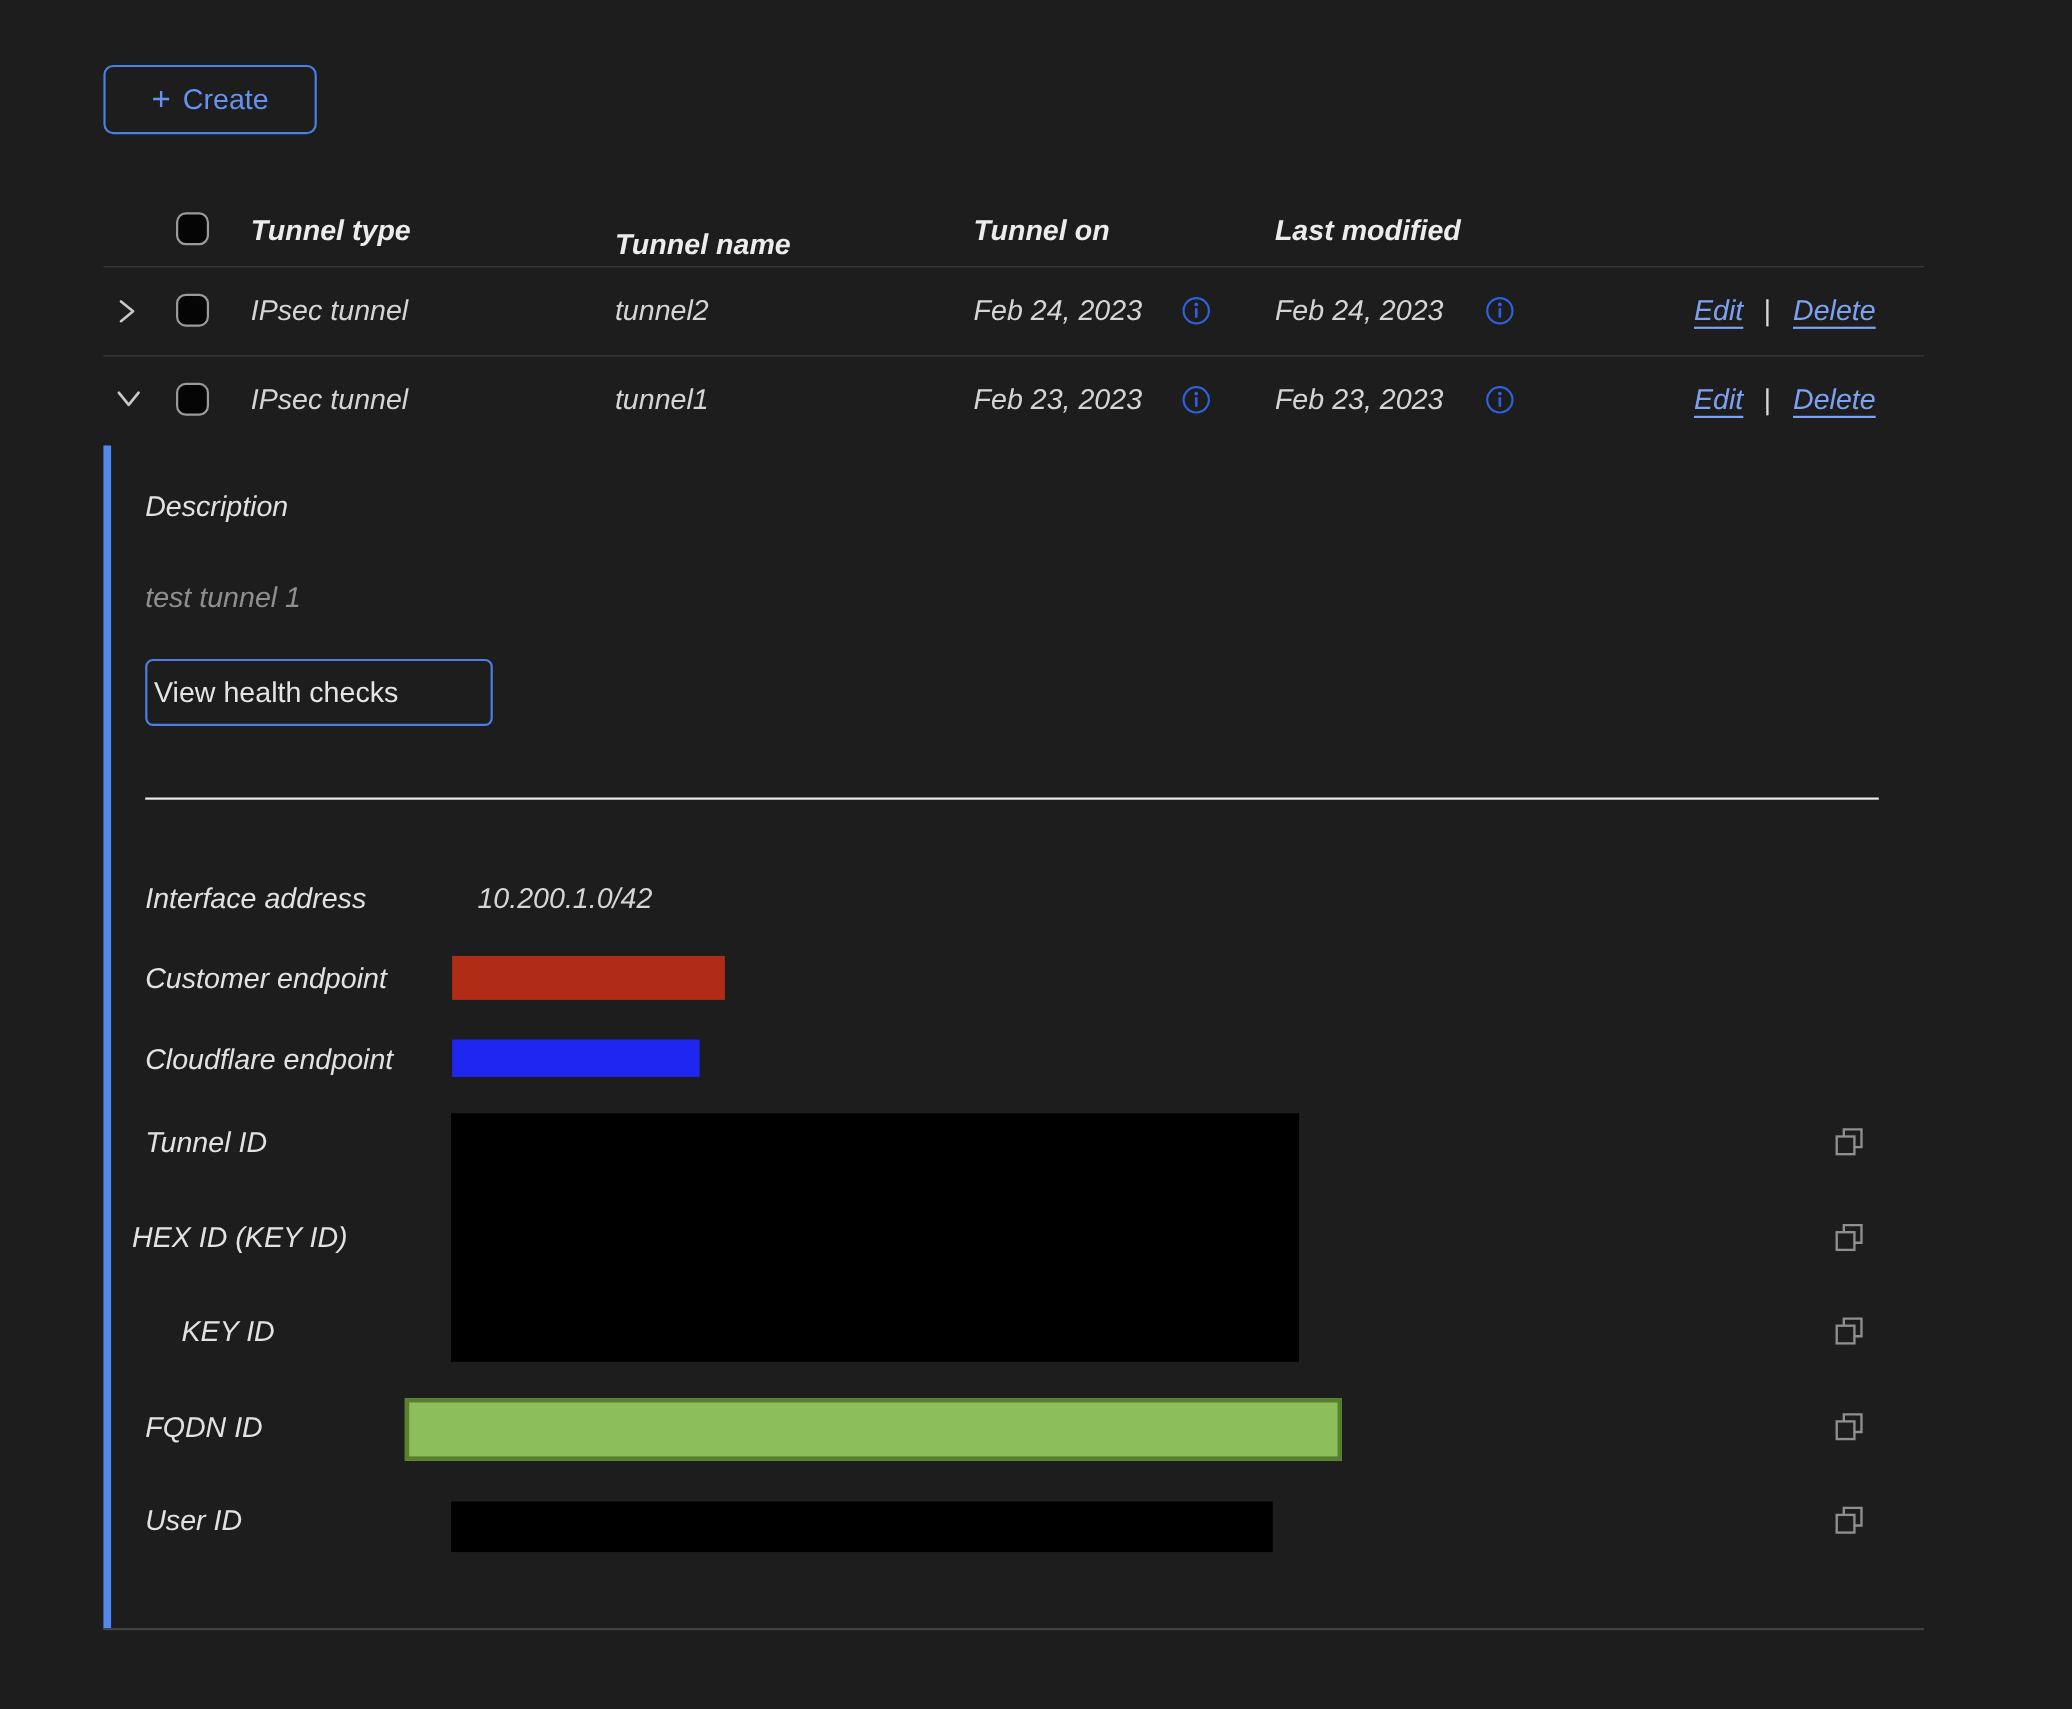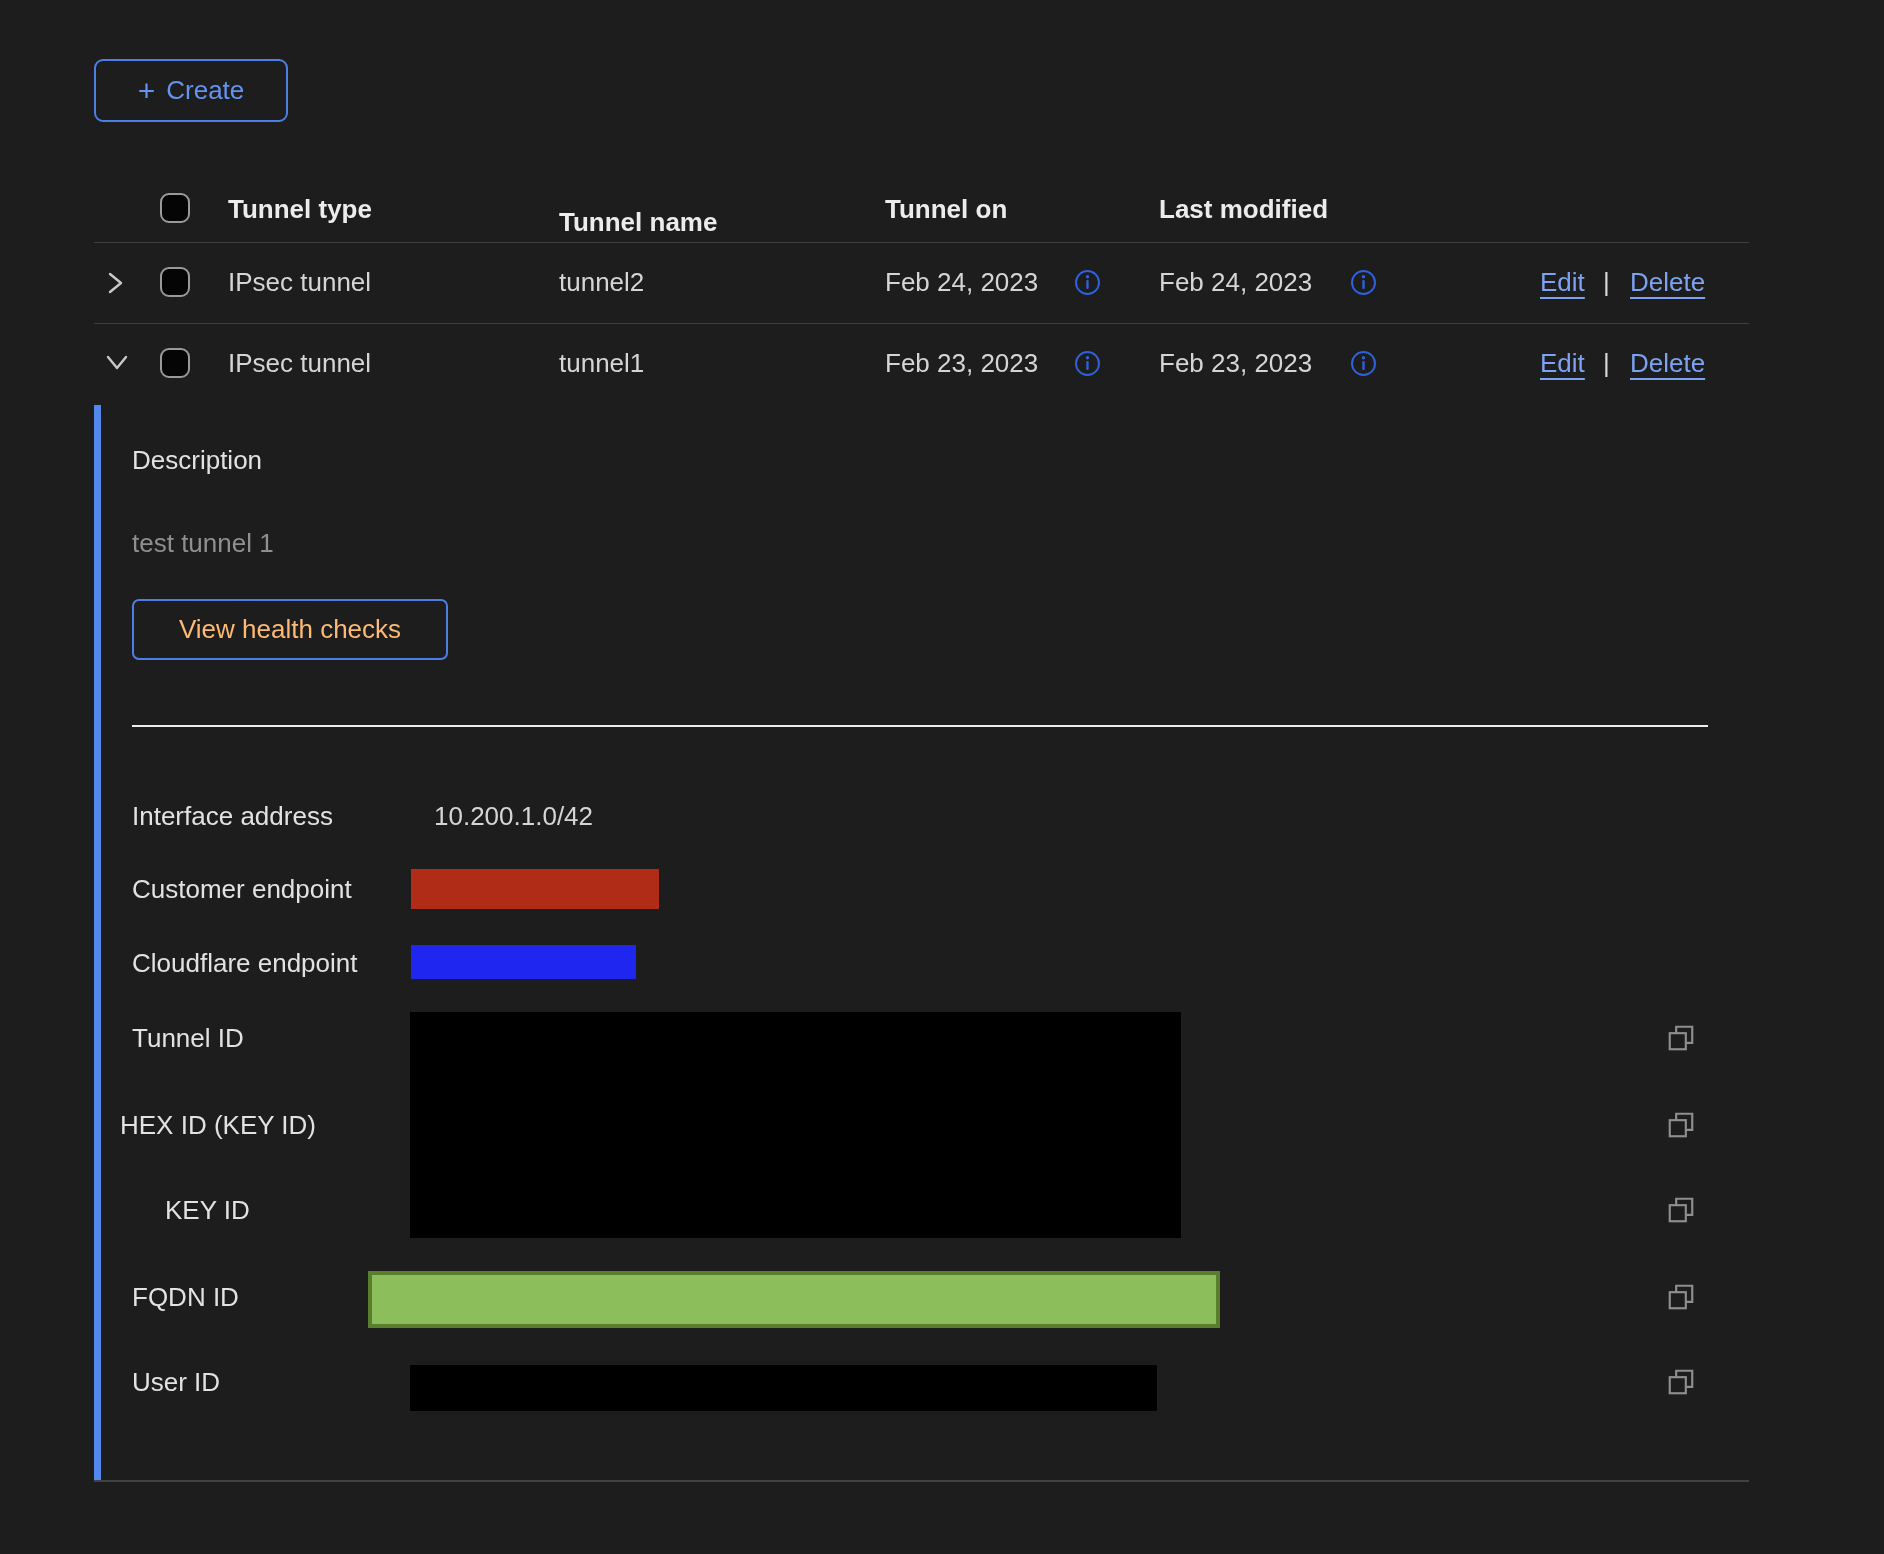--- a/index.html
+++ b/index.html
@@ -1,21 +1,21 @@
 <!DOCTYPE html>
 <html><head>
 <meta charset="utf-8">
 <style>
   html,body{margin:0;padding:0;background:#1d1d1d;}
   .page{
     position:relative;width:1884px;height:1554px;background:#1d1d1d;overflow:hidden;
     font-family:"Liberation Sans","DejaVu Sans",sans-serif;color:#d5d5d5;
   }
   .abs{position:absolute;}
-  .txt{font-size:26px;line-height:32px;white-space:nowrap;}
+  .txt{font-size:26px;line-height:32px;white-space:nowrap;font-style:italic;}
   .bold{font-weight:700;color:#ececec;}
   .label{color:#e2e2e2;}
   .muted{color:#8f8f8f;}
   .hline{position:absolute;height:1px;background:#3f3f3f;}
   
   .create-btn{
     left:94px;top:59px;width:194px;height:63px;
     background:transparent;border:2px solid #4b7fe6;border-radius:9px;
     color:#6493f1;font-size:26px;display:flex;align-items:center;justify-content:center;gap:11px;
     cursor:pointer;font-family:inherit;
@@ -33,22 +33,22 @@
   .col-name{left:559px;}
   .col-created{left:885px;}
   .col-modified{left:1159px;}
   .link{color:#7da2f2;text-decoration:underline;text-underline-offset:6px;text-decoration-thickness:2px;cursor:pointer;}
   .pipe{color:#d9d9d9;}
   .icon-btn{cursor:pointer;display:inline-block;}
   
   .expand-bar{left:94px;top:405px;width:7px;height:1076px;background:#5388ef;}
   .health-btn{
     left:132px;top:599px;width:316px;height:61px;background:transparent;
-    border:2px solid #4b7fe6;border-radius:7px;color:#fdba74;font-size:26px;
-    display:flex;align-items:center;justify-content:center;cursor:pointer;font-family:inherit;
+    border:2px solid #4b7fe6;border-radius:7px;color:#e5e5e5;font-size:26px;
+    display:flex;align-items:center;justify-content:flex-start;cursor:pointer;font-family:inherit;
   }
   .divider-bright{left:132px;top:725px;width:1576px;height:2px;background:#ececec;position:absolute;}
   .redact{position:absolute;}
   .redact-red{left:411px;top:869px;width:248px;height:40px;background:#b12c17;}
   .redact-blue{left:411px;top:945px;width:225px;height:34px;background:#1e26f0;}
   .redact-black-big{left:410px;top:1012px;width:771px;height:226px;background:#000;}
   .redact-green{left:368px;top:1271px;width:852px;height:57px;background:#8cbe5c;border:4px solid #597f2e;box-sizing:border-box;}
   .redact-black-user{left:410px;top:1365px;width:747px;height:46px;background:#000;}
 </style>
 </head>

